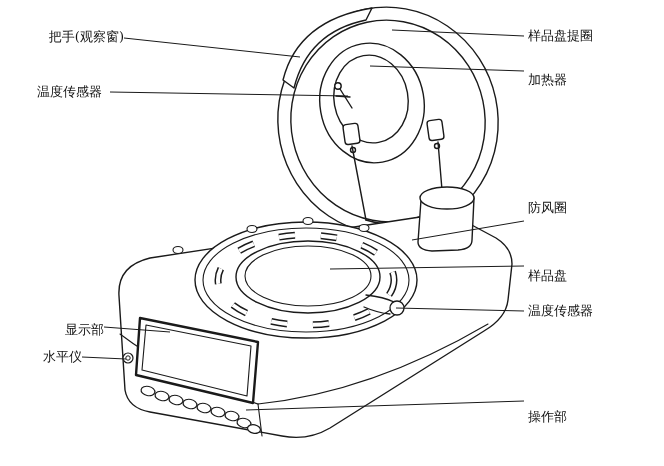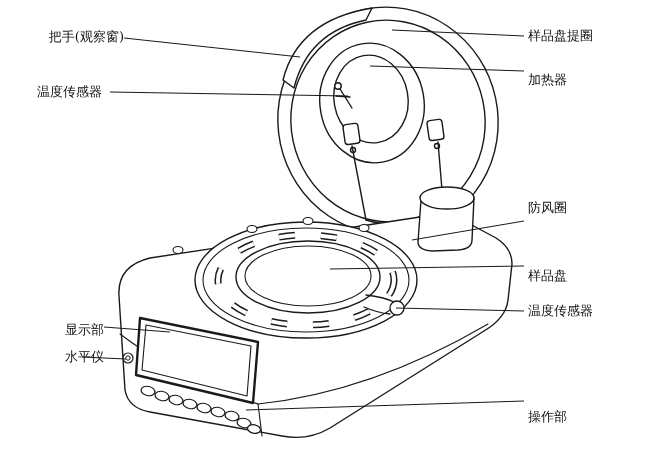--- a/index.html
+++ b/index.html
@@ -116,16 +116,16 @@
   </svg>
 
   <div class="lbl right-anchored" style="right:540px;top:29px">把手(观察窗)</div>
   <div class="lbl" style="left:528px;top:28px">样品盘提圈</div>
   <div class="lbl" style="left:528px;top:72px">加热器</div>
   <div class="lbl right-anchored" style="right:562px;top:84px">温度传感器</div>
   <div class="lbl" style="left:528px;top:200px">防风圈</div>
   <div class="lbl" style="left:528px;top:268px">样品盘</div>
   <div class="lbl" style="left:528px;top:303px">温度传感器</div>
   <div class="lbl right-anchored" style="right:560px;top:322px">显示部</div>
-  <div class="lbl right-anchored" style="right:560px;top:349px">水平仪</div>
+  <div class="lbl right-anchored" style="right:582px;top:349px">水平仪</div>
   <div class="lbl" style="left:528px;top:409px">操作部</div>
 
 </div>
 
 </body></html>

